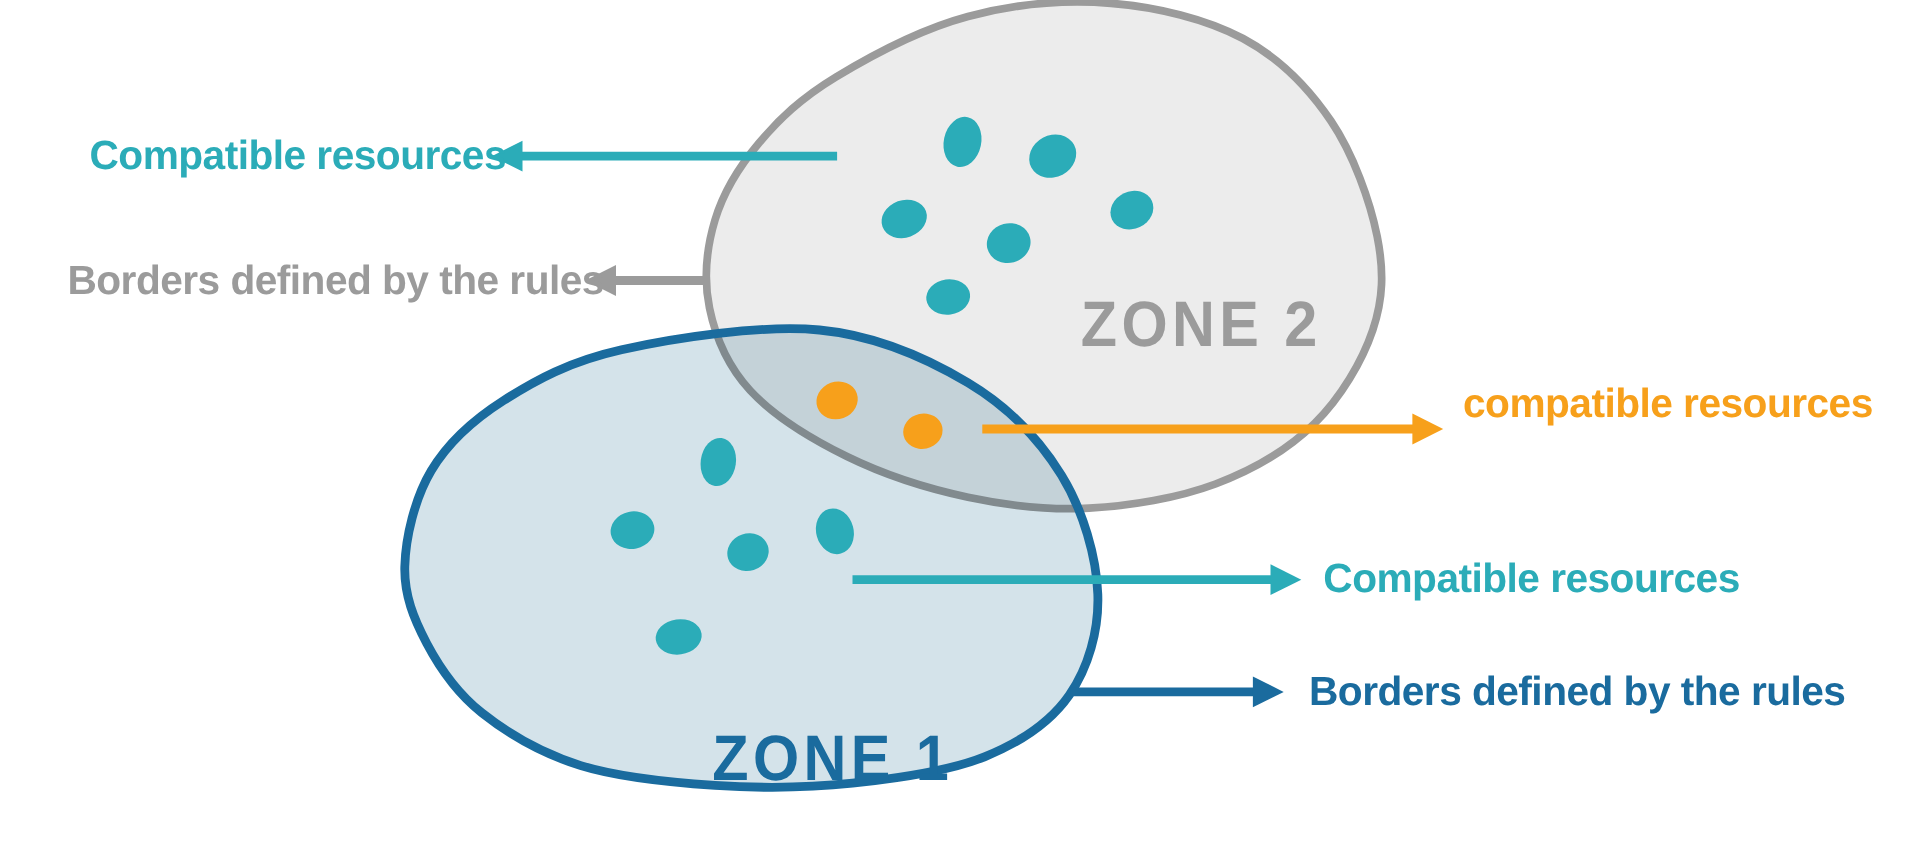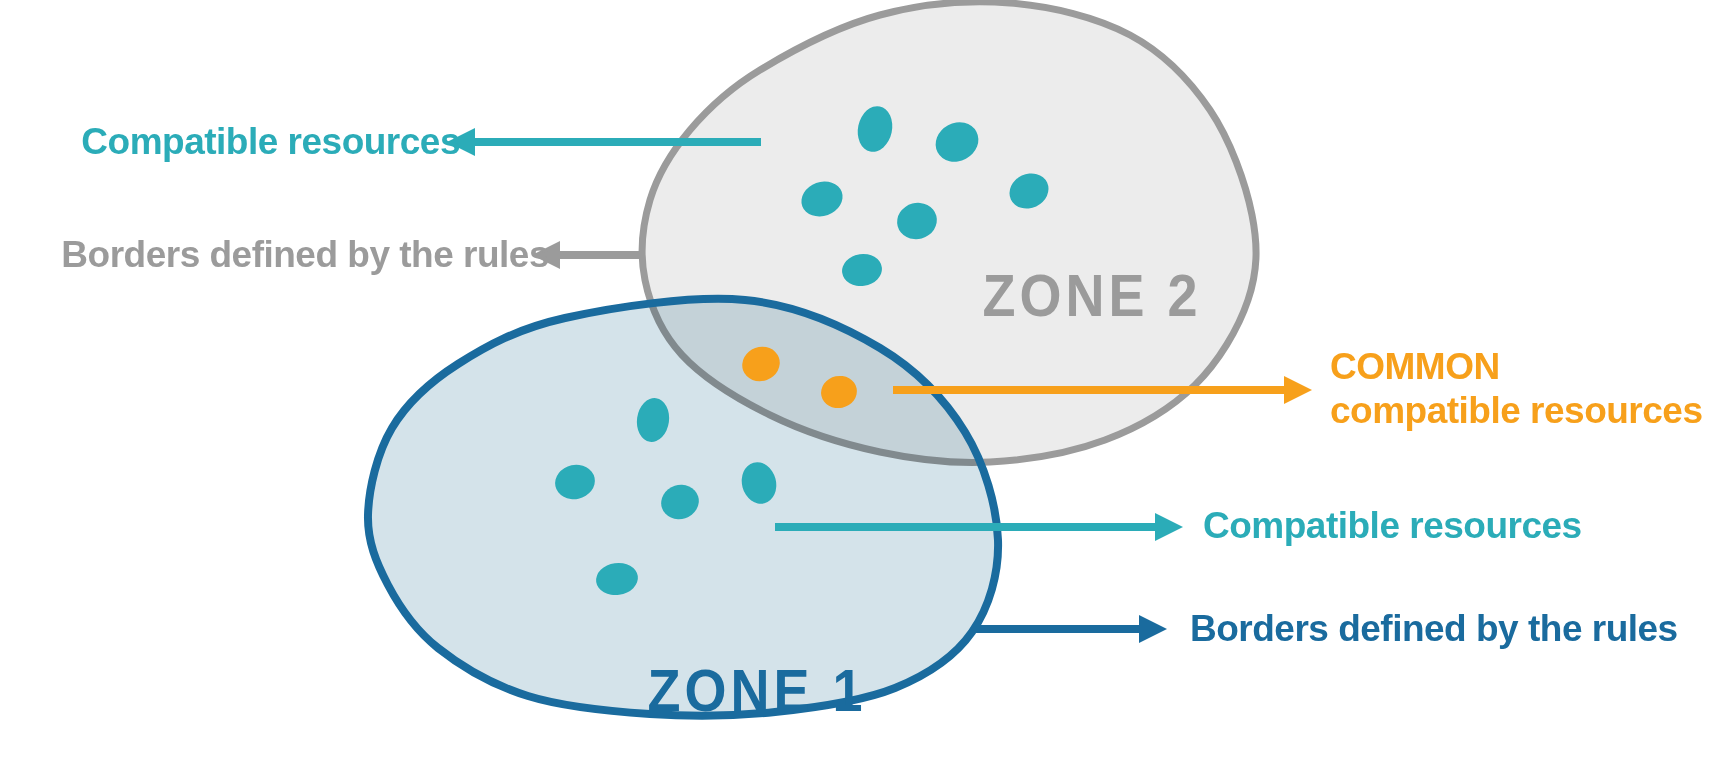--- a/index.html
+++ b/index.html
@@ -57,21 +57,20 @@
       <polygon points="1183,527 1155,513 1155,541" fill="#2BACB8"></polygon>
       <line x1="973" y1="629" x2="1141" y2="629" stroke="#1A6B9E" stroke-width="8"></line>
       <polygon points="1167,629 1139,615 1139,643" fill="#1A6B9E"></polygon>
     </svg>
 
   <div class="ann" id="ann-compat-left" style="color: rgb(43, 172, 184);">Compatible resources</div>
 
   <div class="ann" id="ann-borders-left" style="color: rgb(155, 155, 155);">Borders defined by the rules</div>
 
   <div class="ann" id="ann-common" style="color: rgb(247, 160, 27);">
-    <div>COMMON</div>
     <div>compatible resources</div>
   </div>
 
   <div class="ann" id="ann-compat-right" style="color: rgb(43, 172, 184);">Compatible resources</div>
 
   <div class="ann" id="ann-borders-right" style="color: rgb(26, 107, 158);">Borders defined by the rules</div>
 
   <div class="zlabel" id="zone2-label" style="color: rgb(155, 155, 155);">ZONE 2</div>
 
   <div class="zlabel" id="zone1-label" style="color: rgb(26, 107, 158);">ZONE 1</div>

